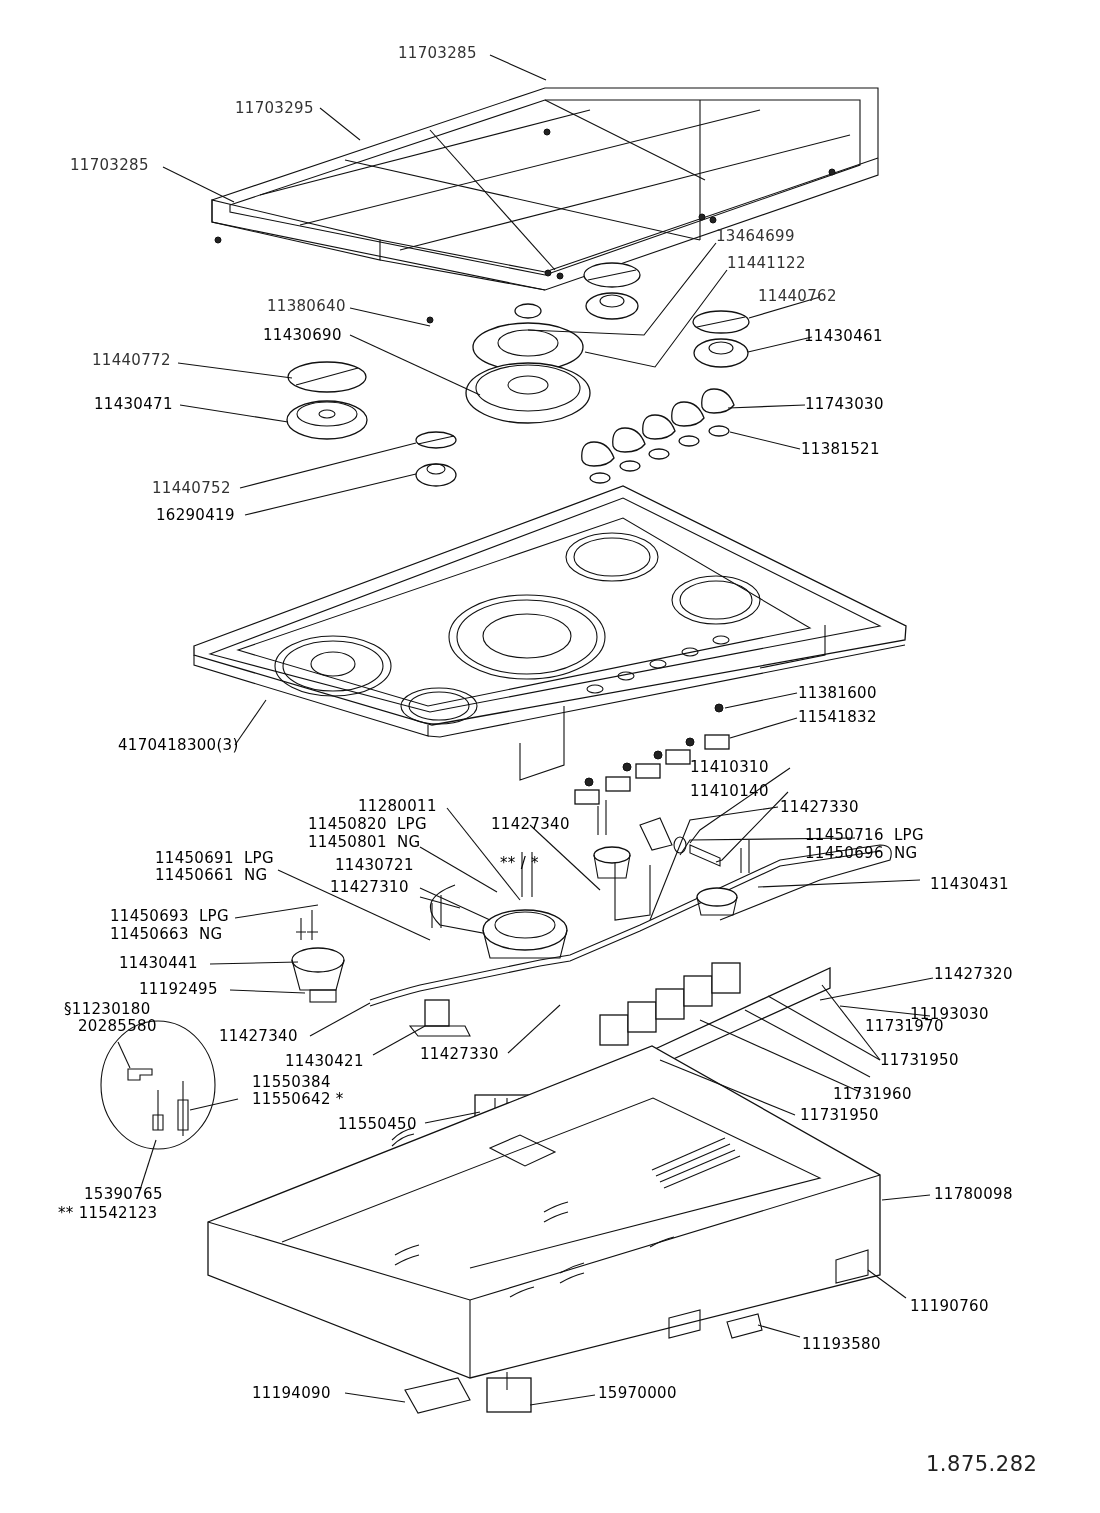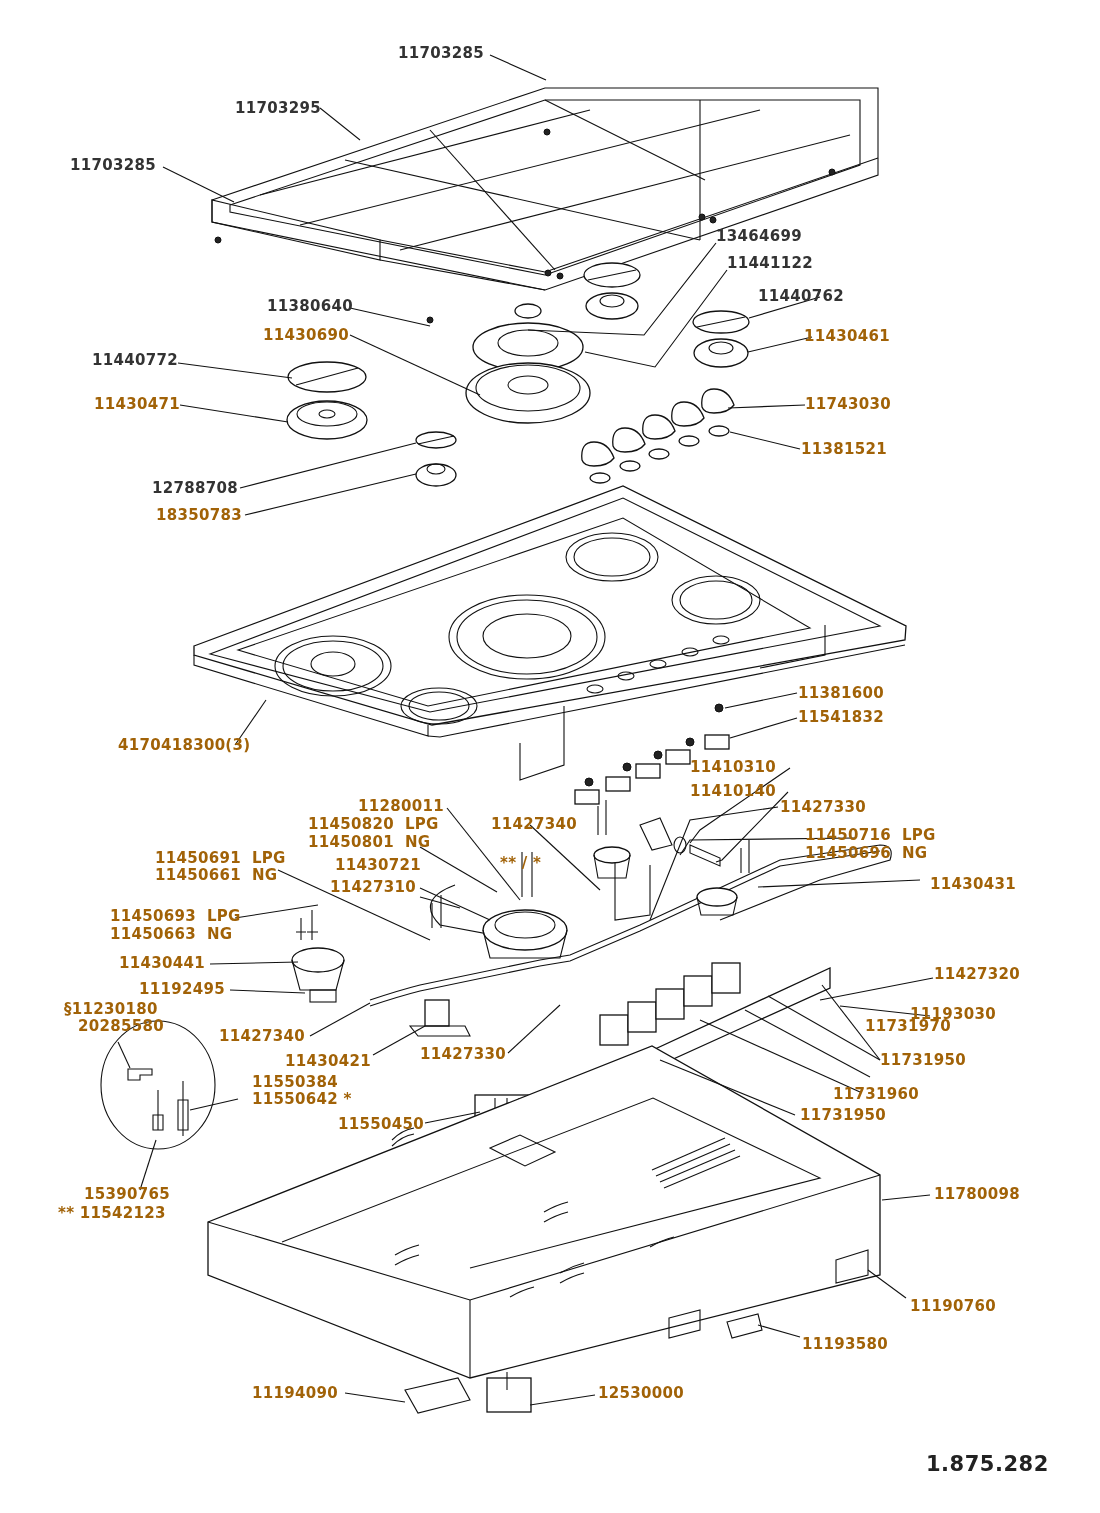--- a/index.html
+++ b/index.html
@@ -1,19 +1,19 @@
 <!DOCTYPE html>
 <html><head>
 <meta charset="utf-8">
 <style>
   html, body { margin: 0; padding: 0; background: #ffffff; }
-  #stage { position: relative; width: 1100px; height: 1513px; background: #ffffff; overflow: hidden; font-weight: bold; }
+  #stage { position: relative; width: 1100px; height: 1513px; background: #ffffff; overflow: hidden; }
   #art { position: absolute; left: 0; top: 0; }
   .lbl { position: absolute; font-family: "DejaVu Sans", sans-serif; font-size: 15px; color: #111; white-space: pre; line-height: 17px; letter-spacing: 0.3px; }
-  .lbl.bold { color: #a16207; }
+  .lbl.bold { color: #000000; }
   .lbl.thin { color: #333; }
   #ref { position: absolute; left: 926px; top: 1452px; font-family: "DejaVu Sans", sans-serif; font-size: 21px; color: #222; letter-spacing: 0.5px; }
   svg .ln { stroke: #111; stroke-width: 1.1; fill: none; }
   svg .pt { stroke: #111; stroke-width: 1.3; fill: #fff; }
   svg .pt2 { stroke: #111; stroke-width: 1.1; fill: none; }
   svg .dk { fill: #222; stroke: #111; stroke-width: 1; }
 </style>
 </head>
 <body>
 
@@ -258,22 +258,22 @@
   <span class="lbl thin" style="left:716px;top:228px">13464699</span>
   <span class="lbl thin" style="left:727px;top:255px">11441122</span>
   <span class="lbl thin" style="left:267px;top:298px">11380640</span>
   <span class="lbl thin" style="left:758px;top:288px">11440762</span>
   <span class="lbl bold" style="left:263px;top:327px">11430690</span>
   <span class="lbl bold" style="left:804px;top:328px">11430461</span>
   <span class="lbl thin" style="left:92px;top:352px">11440772</span>
   <span class="lbl bold" style="left:94px;top:396px">11430471</span>
   <span class="lbl bold" style="left:805px;top:396px">11743030</span>
   <span class="lbl bold" style="left:801px;top:441px">11381521</span>
-  <span class="lbl thin" style="left:152px;top:480px">12788708</span>
-  <span class="lbl bold" style="left:156px;top:507px">18350783</span>
+  <span class="lbl thin" style="left:152px;top:480px">11440752</span>
+  <span class="lbl bold" style="left:156px;top:507px">16290419</span>
   <span class="lbl bold" style="left:118px;top:737px">4170418300(3)</span>
   <span class="lbl bold" style="left:798px;top:685px">11381600</span>
   <span class="lbl bold" style="left:798px;top:709px">11541832</span>
   <span class="lbl bold" style="left:690px;top:759px">11410310</span>
   <span class="lbl bold" style="left:690px;top:783px">11410140</span>
   <span class="lbl bold" style="left:780px;top:799px">11427330</span>
   <span class="lbl bold" style="left:805px;top:827px">11450716  LPG</span>
   <span class="lbl bold" style="left:805px;top:845px">11450696  NG</span>
   <span class="lbl bold" style="left:358px;top:798px">11280011</span>
   <span class="lbl bold" style="left:308px;top:816px">11450820  LPG</span>
@@ -301,18 +301,18 @@
   <span class="lbl bold" style="left:252px;top:1074px">11550384</span>
   <span class="lbl bold" style="left:252px;top:1091px">11550642 *</span>
   <span class="lbl bold" style="left:800px;top:1107px">11731950</span>
   <span class="lbl bold" style="left:338px;top:1116px">11550450</span>
   <span class="lbl bold" style="left:84px;top:1186px">15390765</span>
   <span class="lbl bold" style="left:58px;top:1205px">** 11542123</span>
   <span class="lbl bold" style="left:934px;top:1186px">11780098</span>
   <span class="lbl bold" style="left:910px;top:1298px">11190760</span>
   <span class="lbl bold" style="left:802px;top:1336px">11193580</span>
   <span class="lbl bold" style="left:252px;top:1385px">11194090</span>
-  <span class="lbl bold" style="left:598px;top:1385px">12530000</span>
+  <span class="lbl bold" style="left:598px;top:1385px">15970000</span>
 
   <span class="lbl bold" style="left:500px;top:855px">** / *</span>
 
   <div id="ref">1.875.282</div>
 </div>
 
 </body></html>

